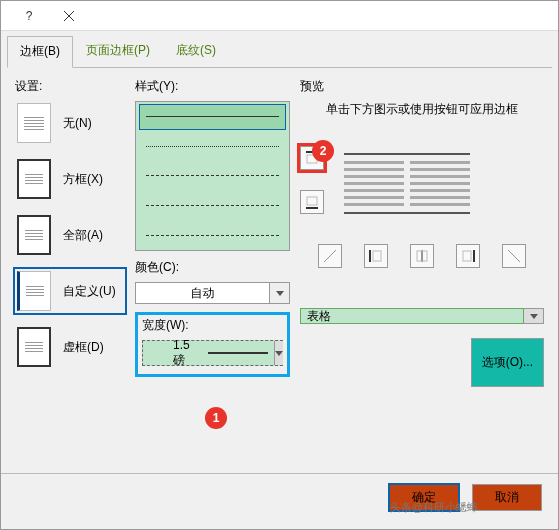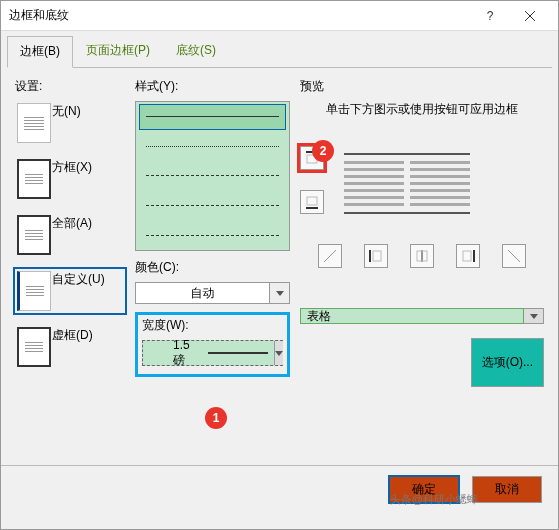--- a/index.html
+++ b/index.html
@@ -10,21 +10,21 @@
   .titlebar .tbtn { width:40px; height:28px; display:flex; align-items:center; justify-content:center; color:#333; }
   .tabs { display:flex; padding: 4px 6px 0 6px; }
   .tab { padding:6px 12px 7px; border:1px solid transparent; color:#4d7c0f; }
   .tab.active { background:#f0f0f0; border:1px solid #bbb; border-bottom:1px solid #f0f0f0; color:#000; position:relative; top:1px; }
   .tabline { height:1px; background:#bbb; margin:0 6px; }
   .body { display:flex; padding:10px 14px; gap:10px; height:392px; }
   .col-settings { width:110px; }
   .col-style { width:155px; position:relative; }
   .col-preview { flex:1; position:relative; }
   .section-label { margin-bottom:6px; }
-  .setting-item { display:flex; align-items:flex-start; gap:1px; margin-bottom:12px; padding:2px; }
+  .setting-item { display:flex; align-items:center; gap:12px; margin-bottom:12px; padding:2px; }
   .setting-item.selected { outline:2px solid #0a64ad; }
   .setting-icon { width:34px; height:40px; background:#fff; border:1px solid #bbb; display:flex; flex-direction:column; justify-content:center; align-items:center; gap:2px; padding:4px; }
   .setting-icon .ln { width:80%; height:1px; background:#999; }
   .setting-icon.box { border:2px solid #333; }
   .setting-icon.custom-left { border-left:3px solid #0a3a7a; }
   .style-list { height:150px; background:#bfe6ca; border:1px solid #999; overflow:hidden; display:flex; flex-direction:column; }
   .style-opt { height:24px; margin:3px 4px; display:flex; align-items:center; }
   .style-opt.sel { background:#99d6ab; outline:1px solid #0a64ad; }
   .style-opt .line { flex:1; height:1px; background:#333; margin:0 6px; }
   .style-opt .line.dash { background:none; border-top:1px dashed #333; height:0; }
@@ -46,32 +46,31 @@
   .para { width:150px; height:110px; display:flex; flex-direction:column; justify-content:center; gap:4px; padding:6px 12px; }
   .para .row { display:flex; gap:6px; }
   .para .cell { flex:1; height:3px; background:#aaa; }
   .para .hr { height:2px; background:#555; margin:2px 0; }
   .bottom-btns { display:flex; justify-content:center; gap:22px; margin-top:6px; }
   .apply-row { margin-top:40px; }
   .apply-combo { display:flex; height:16px; }
   .apply-combo .val { flex:1; background:#bfe6ca; border:1px solid #6a6; padding:0 6px; display:flex; align-items:center; }
   .apply-combo .dd { width:20px; background:#ddd; border:1px solid #999; border-left:none; display:flex; align-items:center; justify-content:center; }
   .opts-btn { float:right; margin-top:14px; padding:15px 10px; border:1px solid #999; background:#14b8a6; }
-  .footer { position:absolute; bottom:16px; left:0; right:0; height:48px; border-top:1px solid #bbb; display:flex; justify-content:flex-end; align-items:center; gap:12px; padding:0 16px; background:#f0f0f0; }
+  .footer { position:absolute; bottom:8px; left:0; right:0; height:48px; border-top:1px solid #bbb; display:flex; justify-content:flex-end; align-items:center; gap:12px; padding:0 16px; background:#f0f0f0; }
   .btn { padding:4px 22px; border:1px solid #999; background:#c2410c; }
   .btn.primary { border:2px solid #0a64ad; }
   .watermark { position:absolute; bottom:6px; right:80px; font-size:11px; color:#777; }
   .chev { width:0;height:0;border-left:4px solid transparent;border-right:4px solid transparent;border-top:5px solid #555; }
 </style>
 </head>
 <body>
 
 <div class="window">
   <div class="titlebar">
-    <span class="title">边框和底纹</span>
     <div class="tbtn">?</div>
     <div class="tbtn">
       <svg width="10" height="10">
           <line x1="0" y1="0" x2="10" y2="10" stroke="#333"></line>
           <line x1="10" y1="0" x2="0" y2="10" stroke="#333"></line>
         </svg>
     </div>
   </div>
 
   <div class="tabs">

